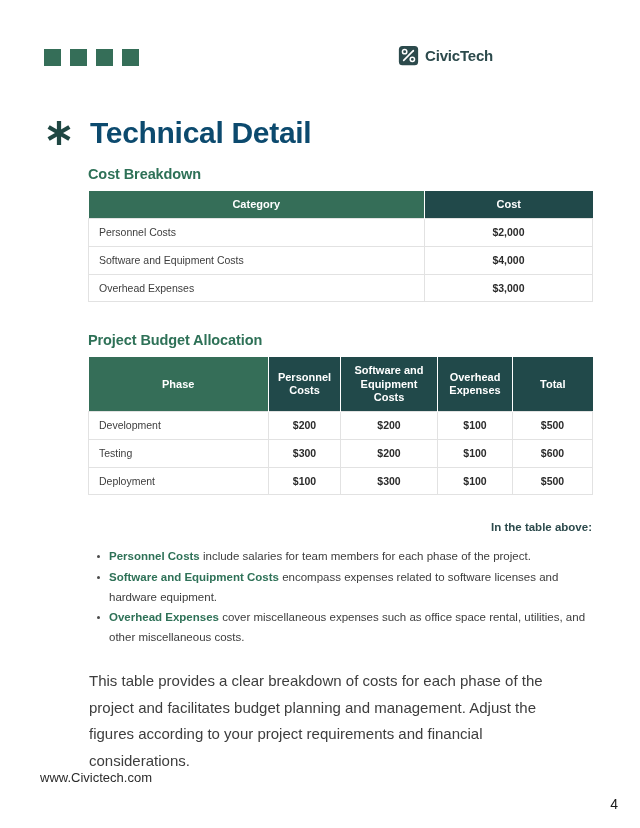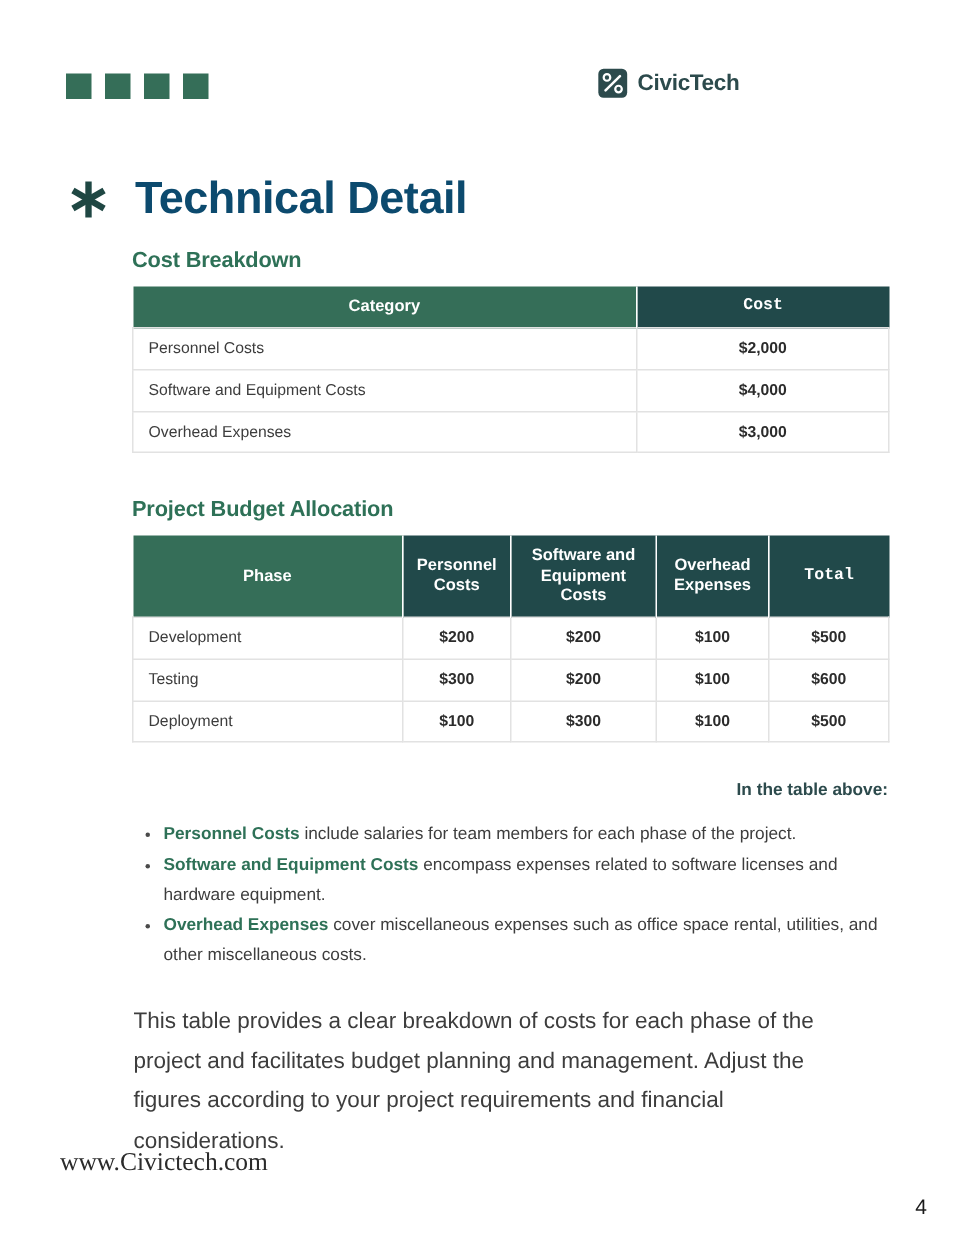--- a/index.html
+++ b/index.html
@@ -103,21 +103,21 @@
   }
   th {
     color: #ffffff;
     font-size: 11px;
     font-weight: bold;
     text-align: center;
     padding: 7px 6px;
     line-height: 1.22;
     border-right: 1.5px solid #ffffff;
   }
-  th:last-child { border-right: none; font-family: Liberation Mono, monospace; }
+  th:last-child { border-right: none; }
   th.th-light { background: #356E58; }
   th.th-dark  { background: #21494A; }
 
   td {
     font-size: 10.5px;
     color: #3d3d3d;
     padding: 7px 10px;
     border: 1px solid #e2e2e2;
     line-height: 1.2;
   }
@@ -174,23 +174,22 @@
     color: #3d3d3d;
     margin: 1px;
     width: 470px;
   }
 
   
   .footer-url {
     position: absolute;
     left: 40px;
     bottom: 43px;
-    font-size: 17px;
+    font-size: 13px;
     color: #2b2b2b;
-    font-family: Liberation Serif, serif;
   }
   .page-number {
     position: absolute;
     right: 22px;
     bottom: 16px;
     font-size: 14px;
     color: #1a1a1a;
   }
 </style>
 </head>

